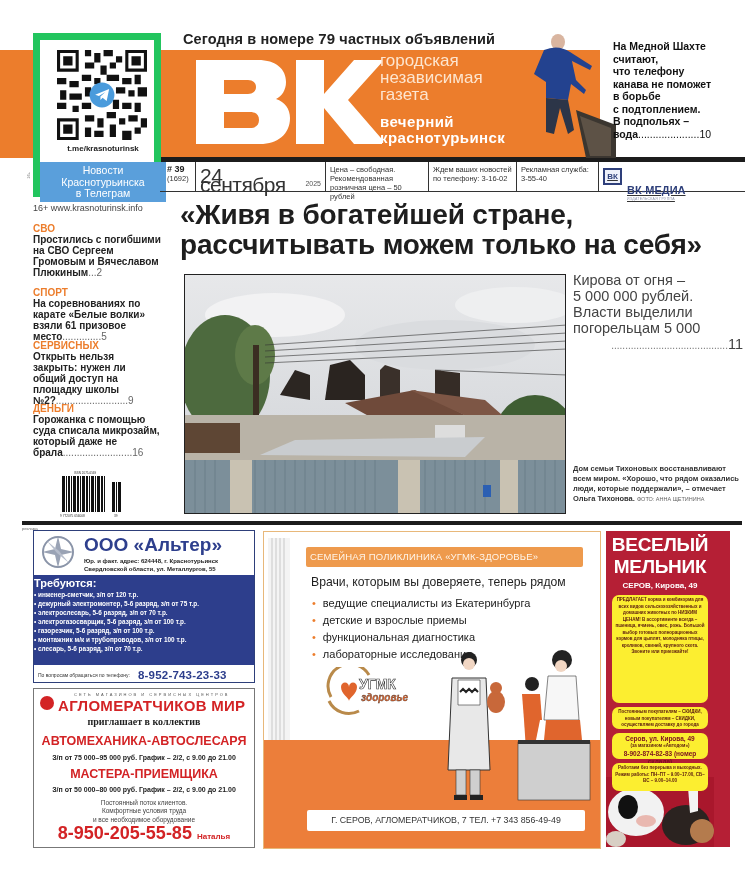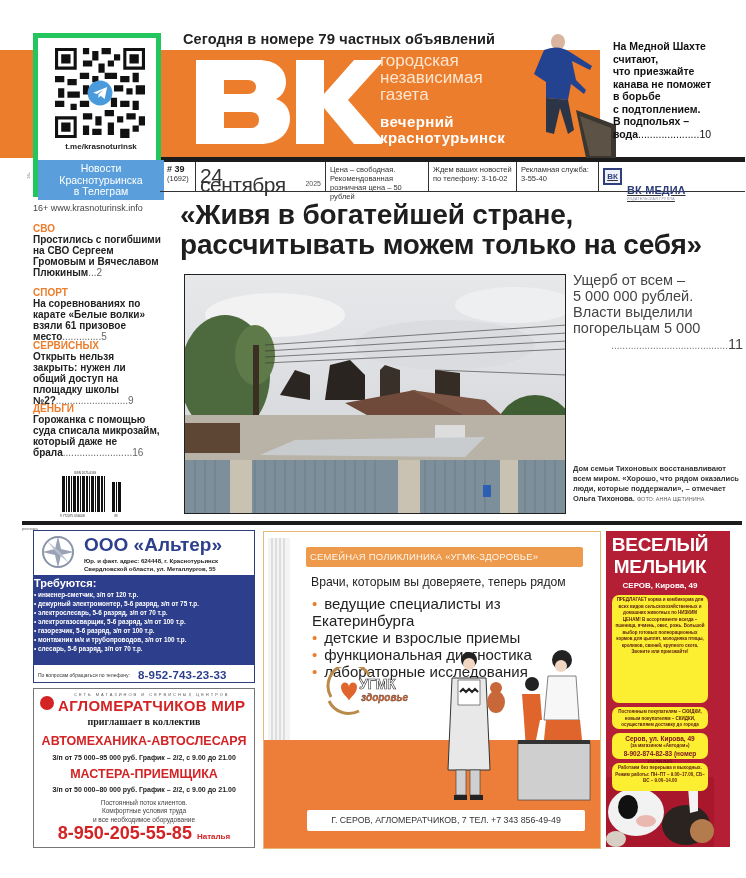--- a/index.html
+++ b/index.html
@@ -5,21 +5,21 @@
   * { box-sizing: border-box; margin: 0; padding: 0; }
   html, body { width: 746px; height: 878px; background: #ffffff; overflow: hidden; }
   body { position: relative; font-family: "Liberation Sans", "DejaVu Sans", sans-serif; color: #1a1a1a; }
 
   
   .orange-band { position: absolute; left: 0; top: 50px; width: 600px; height: 108px; background: #ec7d2c; }
   .black-rule { position: absolute; left: 160px; top: 157px; width: 585px; height: 5px; background: #1c1c1c; }
   .headline-top { position: absolute; left: 183px; top: 30px; font-size: 14.5px; font-weight: bold; color: #222; letter-spacing: 0.1px; }
   .headline-top b { font-size: 15px; }
 
-  .qr-box { position: absolute; left: 33px; top: 33px; width: 128px; height: 164px; background: #fff; border: 5px solid #22c55e; }
+  .qr-box { position: absolute; left: 33px; top: 33px; width: 128px; height: 164px; background: #fff; border: 7px solid #22c55e; }
   .qr { position: absolute; left: 17px; top: 10px; width: 90px; height: 90px; }
   .qr-url { position: absolute; left: 0; top: 104px; width: 126px; text-align: center; font-size: 8px; font-weight: bold; color: #222; }
   .qr-caption { position: absolute; left: 0; top: 122px; width: 126px; height: 40px; background: #5a9fdb; color: #fff; font-size: 10.5px; line-height: 11.5px; text-align: center; padding-top: 3px; }
 
   .logo-bk { position: absolute; left: 192px; top: 52px; width: 190px; height: 100px; }
   .tagline { position: absolute; left: 380px; top: 52px; color: #fde5cf; font-size: 17px; line-height: 17px; }
   .tagline2 { position: absolute; left: 380px; top: 114px; color: #fff; font-size: 15px; font-weight: 900; line-height: 16px; letter-spacing: 0.4px; }
 
   .promo-photo { position: absolute; left: 516px; top: 30px; width: 100px; height: 128px; }
   .promo-text { position: absolute; left: 613px; top: 40px; width: 130px; font-size: 10.5px; font-weight: bold; line-height: 12.5px; color: #111; }
@@ -86,21 +86,21 @@
   .akk-pay { position: absolute; left: 0; width: 220px; font-weight: bold; font-size: 7px; color: #222; }
   .akk-note { position: absolute; left: 0; top: 110px; width: 220px; font-size: 6.5px; line-height: 8.3px; color: #444; }
   .akk-phone { position: absolute; left: 0; top: 134px; width: 220px; color: #d32325; font-weight: bold; font-size: 18px; }
   .akk-phone small { font-size: 8px; }
 
   .ugmk { position: absolute; left: 263px; top: 531px; width: 338px; height: 318px; border: 1px solid #e8b87a; background: #fff; overflow: hidden; }
   .ugmk-strip { position: absolute; left: 4px; top: 6px; width: 22px; height: 306px; }
   .ugmk-head { position: absolute; left: 42px; top: 15px; width: 277px; height: 20px; background: #ee9a4d; border-radius: 2px; color: #fff5ea; font-size: 9.5px; line-height: 20px; padding-left: 4px; letter-spacing: 0.2px; }
   .ugmk-sub { position: absolute; left: 47px; top: 43px; font-size: 12.2px; color: #1f1f1f; }
   .ugmk-list { position: absolute; left: 48px; top: 63px; }
-  .ugmk-list li { list-style: none; font-size: 15px; line-height: 17px; color: #222; }
+  .ugmk-list li { list-style: none; font-size: 11px; line-height: 17px; color: #222; }
   .ugmk-list li::before { content: "•"; color: #ec7d2c; margin-right: 7px; }
   .ugmk-orange { position: absolute; left: 0; top: 208px; width: 338px; height: 110px; background: #ec7e3a; }
   .ugmk-logo { position: absolute; left: 55px; top: 135px; width: 120px; height: 50px; }
   .ugmk-people { position: absolute; left: 180px; top: 118px; width: 150px; height: 160px; }
   .ugmk-addr { position: absolute; left: 43px; top: 278px; width: 278px; height: 21px; background: #fff; border-radius: 2px; font-size: 8.8px; line-height: 21px; text-align: center; color: #333; }
 
   .miller { position: absolute; left: 606px; top: 531px; width: 124px; height: 316px; background: #b51f35; overflow: hidden; }
   .mill-title { position: absolute; left: 0; top: 3px; width: 108px; text-align: center; color: #fff; font-weight: bold; font-size: 19px; line-height: 22px; letter-spacing: -0.3px; }
   .mill-addr { position: absolute; left: 0; top: 50px; width: 108px; text-align: center; color: #fff; font-size: 8px; font-weight: bold; }
   .mill-yel { position: absolute; left: 6px; background: #fcee30; border-radius: 7px; color: #5a1a10; font-size: 4.5px; line-height: 6.5px; font-weight: bold; text-align: center; padding: 2px; }
@@ -158,21 +158,21 @@
   <path d="M60 80 L100 95 L100 128 L70 128 Z" fill="#3b3630"></path>
   <path d="M64 86 L95 98 L95 126 L74 126 Z" fill="#5d5246"></path>
   <ellipse cx="42" cy="12" rx="7" ry="8" fill="#d9b5a0"></ellipse>
   <path d="M28 20 Q42 14 54 22 L60 50 L70 60 L68 64 L55 54 L52 70 L30 68 L30 52 L18 44 Z" fill="#23428f"></path>
   <path d="M30 68 L52 70 L58 100 L52 104 L44 78 L38 104 L30 102 Z" fill="#2c3548"></path>
   <path d="M54 22 L76 36 L74 40 L54 30" fill="#23428f"></path>
 </svg>
 <div class="promo-text">
   <div>На Медной Шахте</div>
   <div>считают,</div>
-  <div>что приезжайте</div>
+  <div>что телефону</div>
   <div>канава не поможет</div>
   <div>в борьбе</div>
   <div>с подтоплением.</div>
   <div>В подпольях –</div>
   <div><span>вода</span><span class="pg">.....................</span><span class="pg">10</span></div>
 </div>
 
 <div class="vert-tiny">16+</div>
 
 <div class="info-strip">
@@ -293,21 +293,21 @@
       <path d="M10 185v55M20 185v55M30 185v55M70 185v55M80 185v55M90 185v55M100 185v55M110 185v55M120 185v55M130 185v55M140 185v55M150 185v55M160 185v55M170 185v55M180 185v55M190 185v55M240 185v55M250 185v55M260 185v55M270 185v55M280 185v55M290 185v55M300 185v55M340 185v55M350 185v55M360 185v55M370 185v55"></path>
     </g>
     <rect x="45" y="185" width="22" height="55" fill="#c9c2b2"></rect>
     <rect x="213" y="185" width="22" height="55" fill="#c9c2b2"></rect>
     <rect x="315" y="185" width="18" height="55" fill="#c9c2b2"></rect>
     <rect x="298" y="210" width="8" height="12" fill="#2b5fb3"></rect>
   </svg>
 </div>
 
 <div class="side-lead">
-  <div>Ущерб от всем –</div>
+  <div>Кирова от огня –</div>
   <div>5 000 000 рублей.</div>
   <div>Власти выделили</div>
   <div>погорельцам 5 000</div>
   <div style="text-align:right"><span style="font-size:10px;color:#777">..........................................</span><span>11</span></div>
 </div>
 
 <div class="caption">
   <span>Дом семьи Тихоновых восстанавливают всем миром. «Хорошо, что рядом оказались люди, которые поддержали», – отмечает Ольга Тихонова.</span>
   <span class="credit">ФОТО: АННА ЩЕТИНИНА</span>
 </div>

